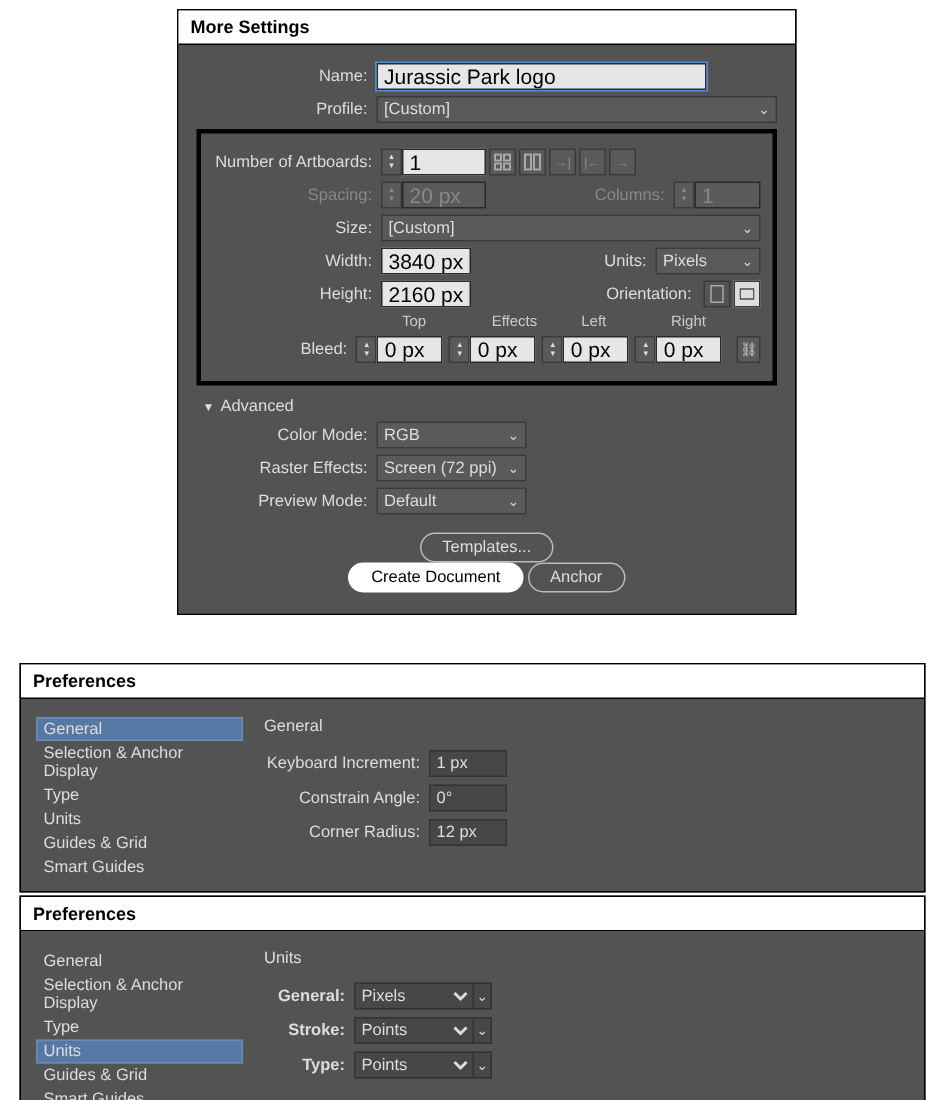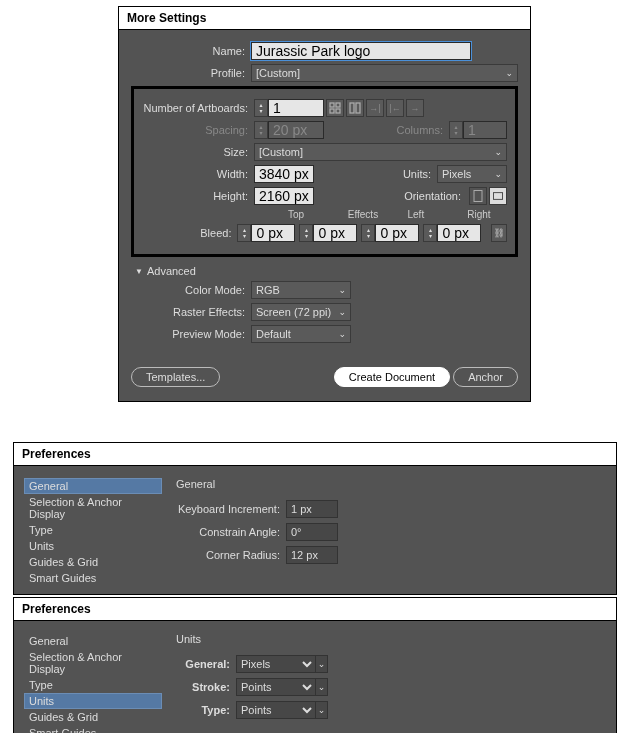--- a/index.html
+++ b/index.html
@@ -21,25 +21,25 @@
   .step { width:14px; height:18px; background:#5a5a5a; border:1px solid #3a3a3a; display:flex; flex-direction:column; justify-content:center; align-items:center; }
   .step:before { content:"▴"; font-size:6px; line-height:6px;}
   .step:after { content:"▾"; font-size:6px; line-height:6px;}
   input.num { width: 56px; }
   input.num.sm { width: 44px; }
   input.num.dis { background:#5a5a5a; color:#888; }
   .iconbtn { width:18px; height:18px; background:#5a5a5a; border:1px solid #3a3a3a; display:inline-flex; align-items:center; justify-content:center; font-size:9px; color:#888; margin-left:2px;}
   .iconbtn svg { width:12px; height:12px; stroke:#aaa; fill:none; stroke-width:1.3; }
   .inner-group { border:3px solid #000000; padding:6px 8px 8px 8px; margin-top:4px; }
   .bleed-heads { display:flex; margin-left:126px; font-size:10px; color:#ccc; }
-  .bleed-heads span { width:64px;margin-left:20px; }
+  .bleed-heads span { width:64px; }
   .bleed-row .numwrap { margin-right:4px; }
   .disclosure { display:flex; align-items:center; color:#ddd; margin:8px 0 4px 4px; font-size:11px;}
   .disclosure .tri { font-size:8px; margin-right:4px; }
-  .btnbar { display:flex; justify-content:space-between; margin-top:24px; align-items:center;}
+  .btnbar { display:flex; justify-content:space-between; margin-top:12px; align-items:center;flex-direction:column;}
   .btn { border:1px solid #bbb; border-radius:12px; padding:3px 14px; font-size:11px; background:#535353; color:#ddd; cursor:pointer;}
   .btn.primary { background:#fff; color:#000; border-color:#fff; }
   .dim { color:#888; }
   .dim .lbl { color:#888; }
 
   
   #p-pref1 { position: absolute; left:13px; top:442px; width:604px; }
   #p-pref1 .panel-body { padding:12px 10px 8px 10px; display:flex; height:128px;}
   #p-pref2 { position: absolute; left:13px; top:597px; width:604px; }
   #p-pref2 .panel-body { padding:12px 10px 8px 10px; display:flex; height:115px;}

